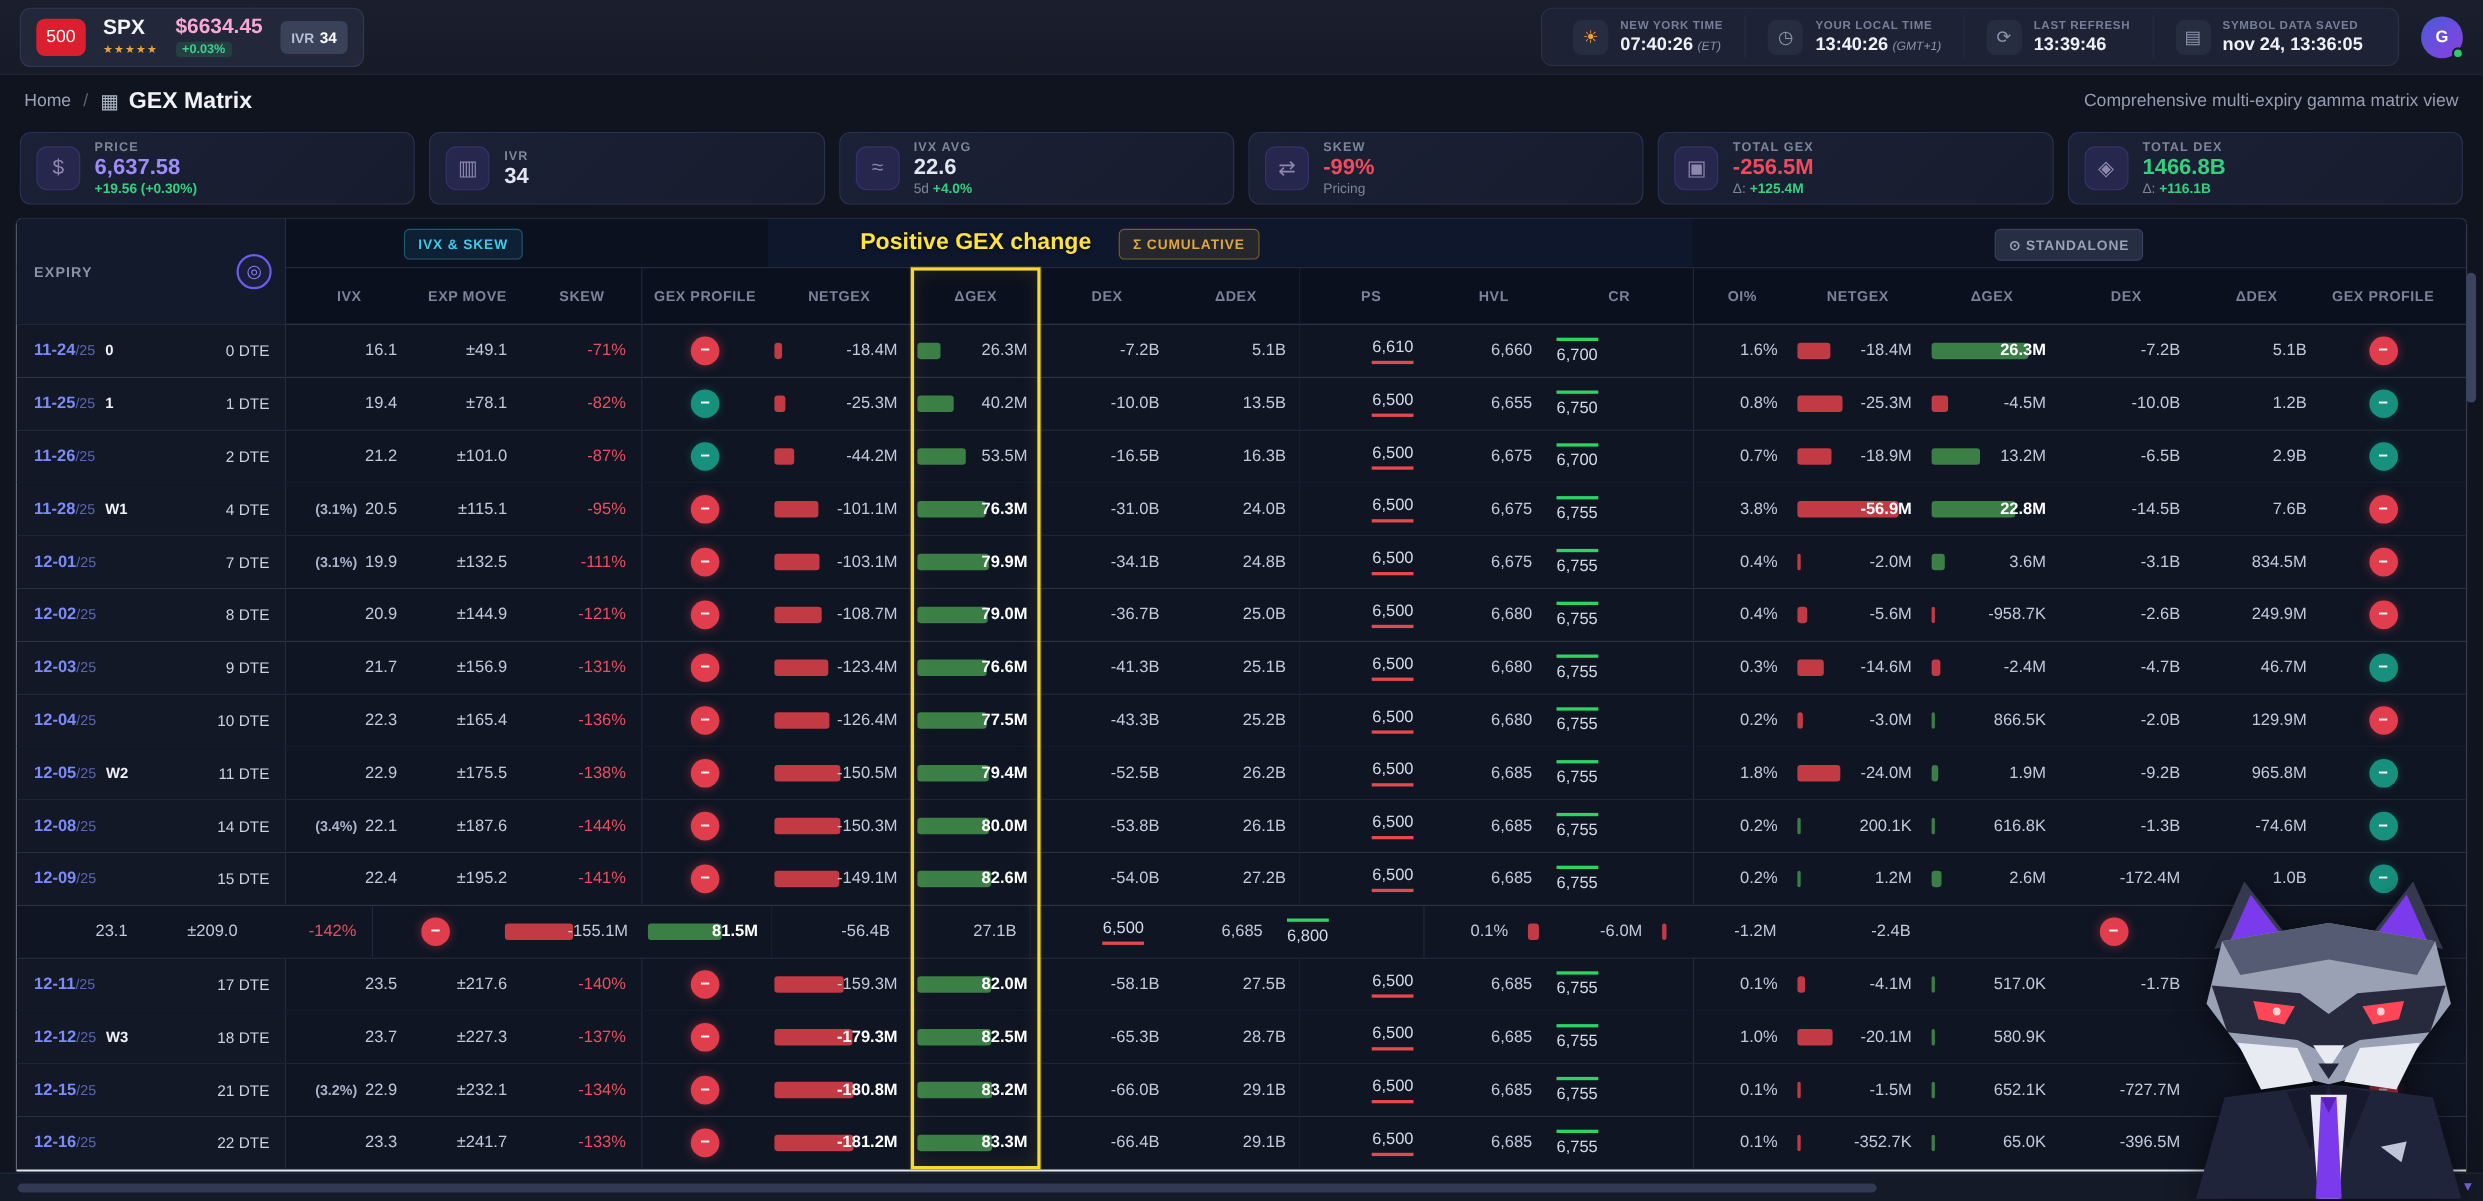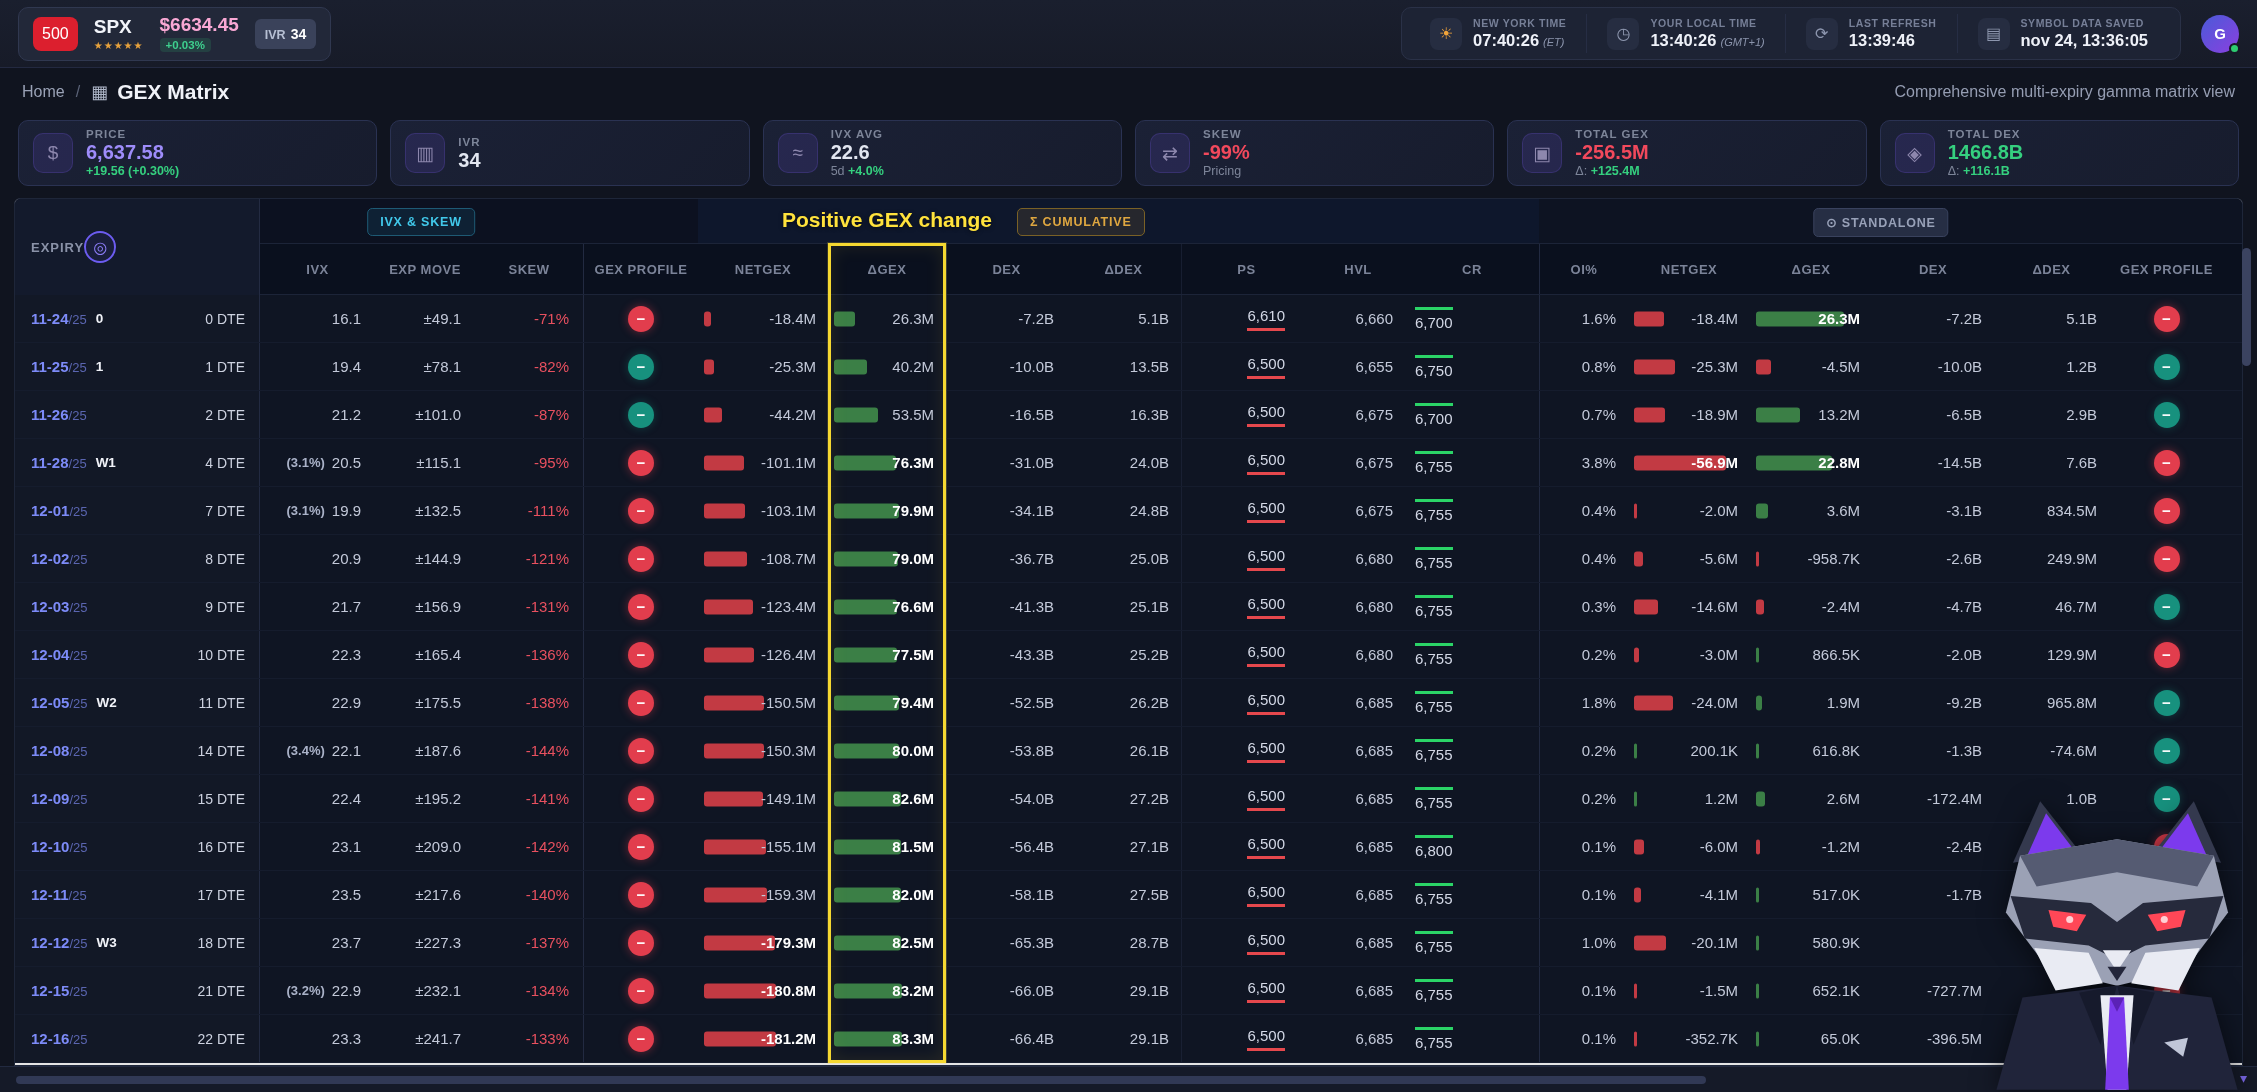--- a/index.html
+++ b/index.html
@@ -72,21 +72,21 @@
   .gbadge-ivx { left:406px; transform:translateX(-50%); top:9px;
     background:rgba(34,160,200,.12); border:1px solid #1e5a74; color:#41c8ea; }
   .gbadge-cum { left:1002px; top:9px; background:rgba(216,160,60,.12);
     border:1px solid #7a6126; color:#dfa740; }
   .gbadge-sa { left:1866px; transform:translateX(-50%); top:9px;
     background:#262e44; border:1px solid #39425e; color:#98a1b8; }
   .annot { position:absolute; left:752px; top:9px; width:240px; text-align:center;
     color:#ffe23c; font-size:21px; font-weight:bold; text-shadow:0 1px 4px rgba(0,0,0,.6); }
   .exp-head { position:absolute; left:0; top:0; width:245px; height:96px; background:#131a2c;
     border-right:1px solid #232b42; display:flex; align-items:center;
-    justify-content:flex-start; padding:0 12px 0 16px; z-index:2; }
+    justify-content:space-between; padding:0 12px 0 16px; z-index:2; }
   .exp-head .lbl { font-size:13px; font-weight:bold; color:#8a92a8; letter-spacing:1px; }
   .exp-btn { width:32px; height:32px; border-radius:50%; border:2px solid #6c5cf0;
     color:#8b7cf6; display:flex; align-items:center; justify-content:center; font-size:16px;
     background:rgba(108,92,240,.08); cursor:pointer; }
   .colhead-row { position:absolute; top:44px; left:0; right:0; height:52px; background:#0a101e;
     border-top:1px solid #1c2438; border-bottom:1px solid #1c2438; display:flex;
     padding-left:245px; }
   .colhead { display:flex; align-items:center; justify-content:center; font-size:13px;
     font-weight:bold; color:#7b8398; letter-spacing:.5px; flex:none; }
   .rows { position:absolute; top:96px; left:0; right:0; bottom:0; }
@@ -957,24 +957,20 @@
             <span class="num">-172.4M</span>
           </div>
     <div class="td c-sddex">
             <span class="num">1.0B</span>
           </div>
     <div class="td c-sprof">
             <span class="pcircle teal">−</span>
           </div>
   </div>
         <div class="trow">
-    <div class="td c-exp">
-            <span class="date">12-10<span class="yr">/25</span></span>
-            <span class="dte">16 DTE</span>
-          </div>
     <div class="td c-ivx">
             <span class="plain">23.1</span>
           </div>
     <div class="td c-move">
             <span class="plain">±209.0</span>
           </div>
     <div class="td c-skew">
             <span class="plain red">-142%</span>
           </div>
     <div class="td c-prof">

